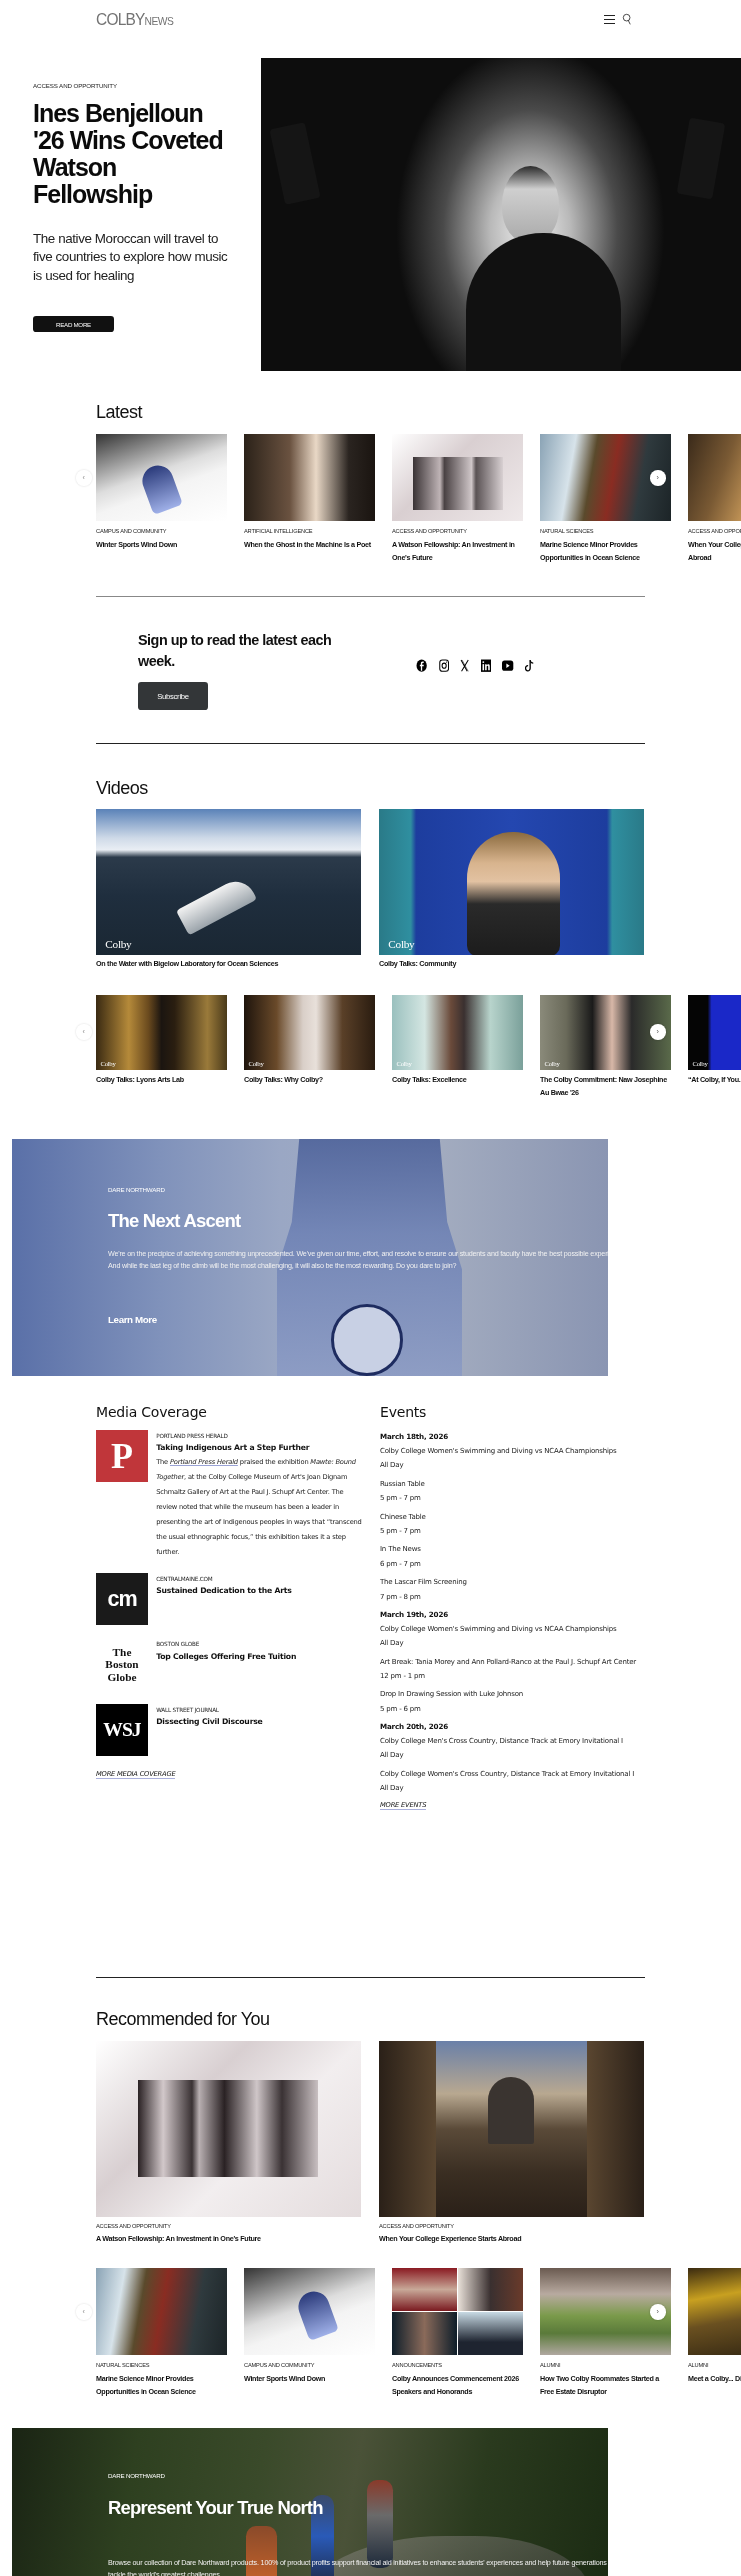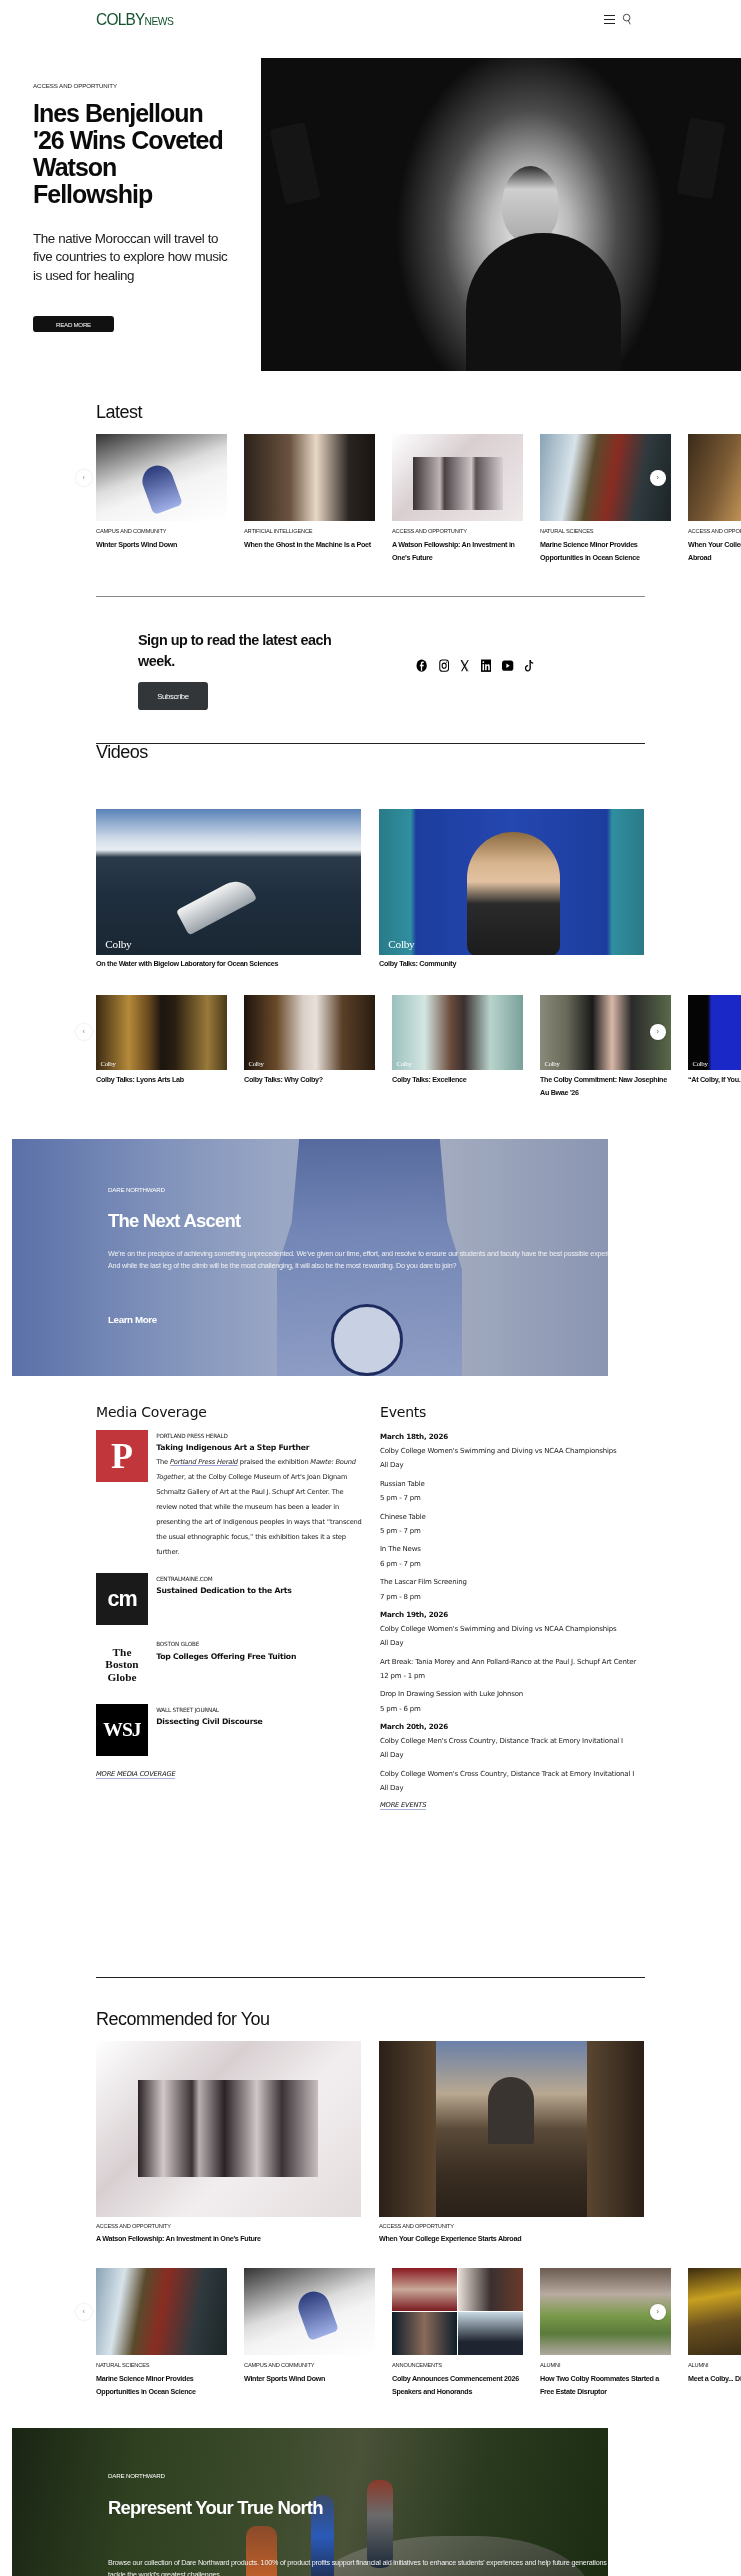--- a/index.html
+++ b/index.html
@@ -2,21 +2,21 @@
 <html style="font-size:8.2px"><head>
 <meta charset="utf-8">
 <style>
   * { box-sizing: border-box; margin: 0; padding: 0; }
   html, body { width: 742px; background: #ffffff; color: #111; }
   body { font-family: "Liberation Sans", "DejaVu Sans", sans-serif; position: relative; height: 3259px; overflow: hidden; }
   .cond { font-family: "Liberation Sans Narrow", "Liberation Sans", sans-serif; letter-spacing: -0.3px; }
 
   
   .site-header { position: absolute; top: 0; left: 0; width: 742px; height: 57px; }
-  .logo { position: absolute; left: 96px; top: 11.3px; font-size: 15.5px; letter-spacing: -0.8px; font-weight: 400; color: #14532d; transform: scaleY(1.05); }
+  .logo { position: absolute; left: 96px; top: 11.3px; font-size: 15.5px; letter-spacing: -0.8px; font-weight: 400; color: #737373; transform: scaleY(1.05); }
   .logo .news { font-size: 10.3px; letter-spacing: -0.5px; }
   .hdr-icons { position: absolute; left: 604px; top: 13.4px; display: flex; gap: 7.2px; align-items: center; }
   .hamburger { width: 11.3px; height: 9.3px; display: flex; flex-direction: column; justify-content: space-between; cursor: pointer; }
   .hamburger span { display: block; height: 1px; background: #222; }
   .search-ic { width: 10.3px; height: 12.4px; cursor: pointer; }
 
   
   .hero-text { position: absolute; left: 33px; top: 82px; width: 196px; }
   .eyebrow { font-size: 6.2px; text-transform: uppercase; color: #222; letter-spacing: -0.1px; }
   .hero-title { font-size: 25px; line-height: 27px; font-weight: 700; margin-top: 11.3px; letter-spacing: -1px; color: #0b0b0b; }
@@ -184,21 +184,21 @@
       <path d="M8.5 8.5 L15 13 L8.5 17.5 Z" fill="#fff"></path>
     </svg>
   <svg class="s" width="9.3" height="13.4" viewBox="0 0 18 26">
       <path d="M10 2 V18 A4.5 5 0 1 1 6 13" fill="none" stroke="#000" stroke-width="2.6"></path>
       <path d="M10 3 C11 7 13 8 16 8" fill="none" stroke="#000" stroke-width="2.2"></path>
     </svg>
 </div>
 
 <div class="rule" style="top:743px;"></div>
 
-<h2 class="section-title cond" style="position:absolute;left:96px;top:742px;">Videos</h2>
+<h2 class="section-title cond" style="position:absolute;left:96px;top:778px;">Videos</h2>
 <div class="vid-big" style="left:96px;top:809px;">
   <div class="thumb" style="background:linear-gradient(180deg,#5a82b8 0%,#cfdae8 20%,#e9eef4 28%,#2b3a4a 33%,#1f2e3e 60%,#1a2733 100%);">
     <div style="position:absolute;left:82px;top:82px;width:77px;height:28px;background:linear-gradient(#f2f2f2,#9aa3aa);transform:rotate(-28deg);border-radius:4.1px 20.6px 4.1px 4.1px;"></div>
     <span class="colby-wm">Colby</span>
   </div>
   <div class="ttl cond">On the Water with Bigelow Laboratory for Ocean Sciences</div>
 </div>
 <div class="vid-big" style="left:379px;top:809px;">
   <div class="thumb" style="background:linear-gradient(90deg,#2a7a88 0%,#2f8fa0 12%,#1d3d9e 14%,#2447b0 50%,#1d3d9e 86%,#2f8fa0 88%,#2a7a88 100%);">
     <div style="position:absolute;left:88px;top:23px;width:93px;height:124px;background:linear-gradient(#8a6a3e 0%,#d8b48e 25%,#e2c2a2 40%,#2a2a2a 58%,#1c1c1c 100%);border-radius:46px 46px 10.3px 10.3px;"></div>

